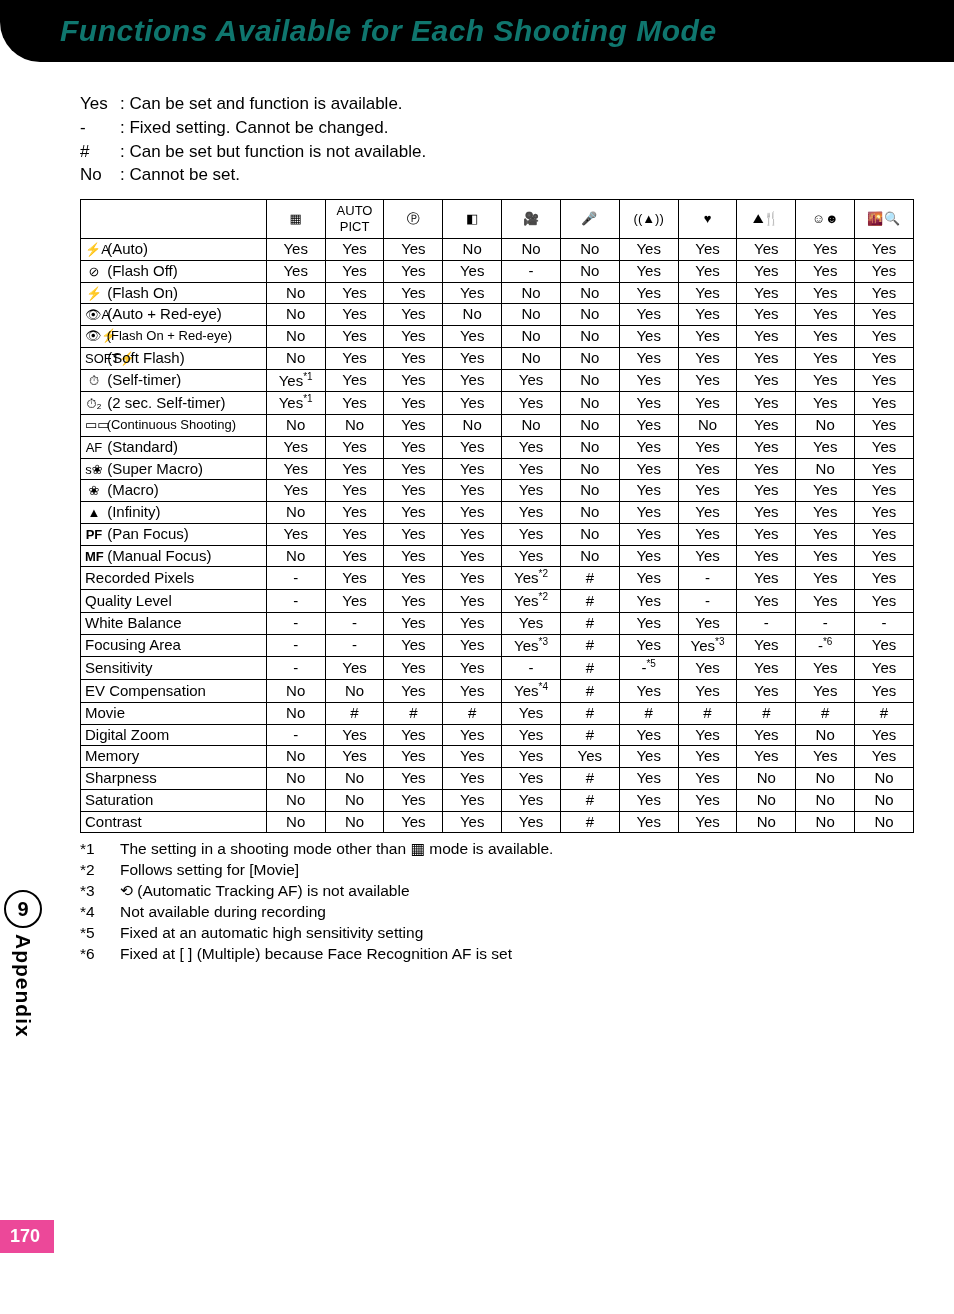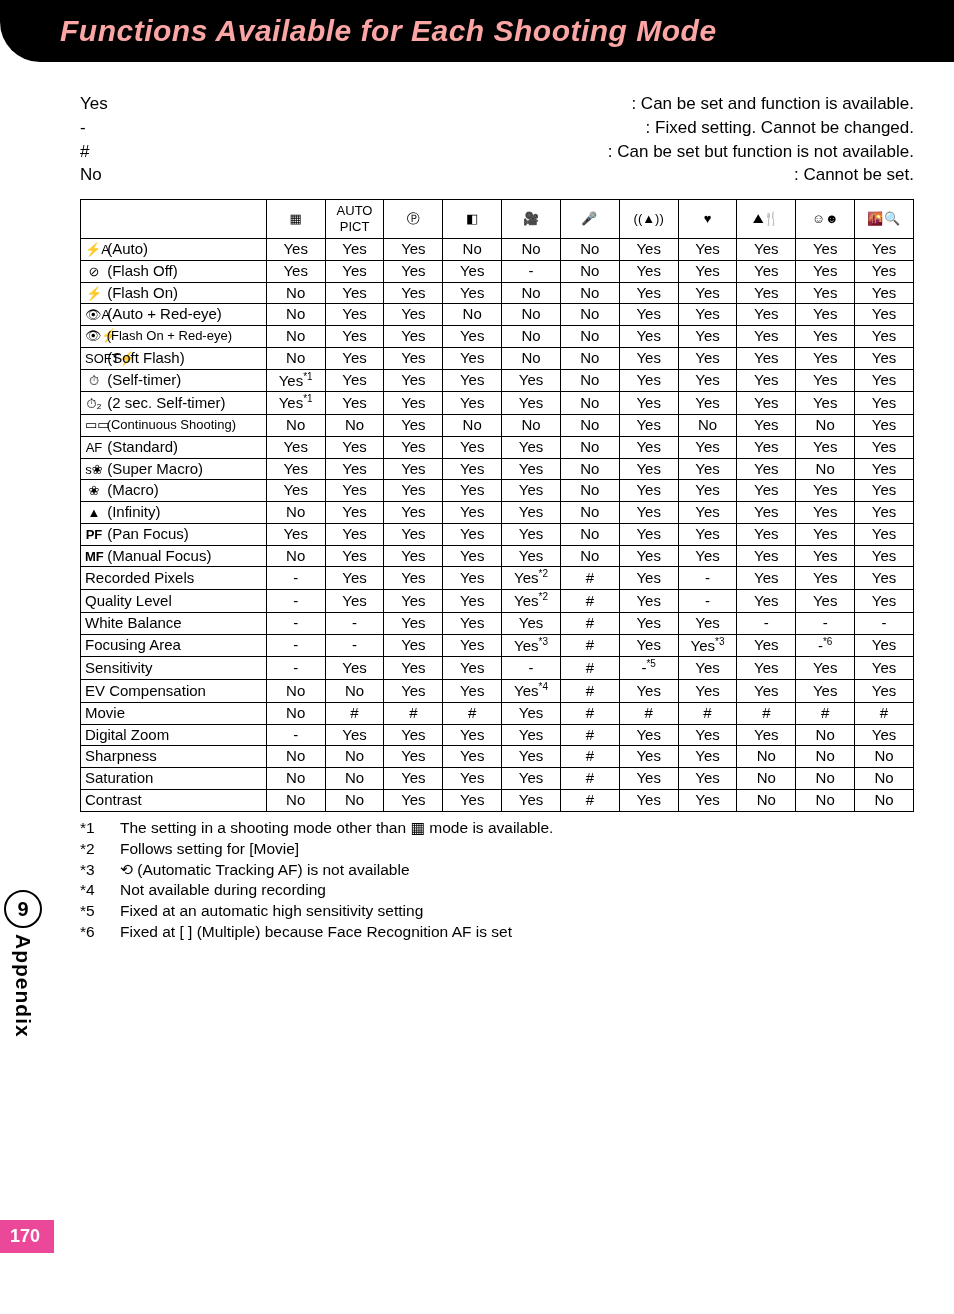--- a/index.html
+++ b/index.html
@@ -4,21 +4,21 @@
 <style>
   body {
     margin: 0;
     font-family: Arial, Helvetica, sans-serif;
     background: #fff;
     color: #000;
     width: 954px;
   }
   .header {
     background: #000;
-    color: #fca5a5;
+    color: #0f766e;
     padding: 14px 12px 14px 60px;
     margin: 0 0 30px 0;
     border-radius: 0 0 0 40px;
   }
   .header h1 {
     margin: 0;
     font-size: 30px;
     font-weight: bold;
     font-style: italic;
     letter-spacing: 0.5px;
@@ -27,21 +27,21 @@
     margin-left: 80px;
     margin-right: 40px;
   }
   .legend {
     font-size: 17px;
     line-height: 1.4;
     margin-bottom: 12px;
   }
   .legend-row { display: flex; }
   .legend-key { width: 40px; }
-  .legend-text { flex: 1; text-align: right; }
+  .legend-text { flex: 1; }
   table {
     border-collapse: collapse;
     width: 100%;
     table-layout: fixed;
   }
   th, td {
     border: 1.5px solid #000;
     text-align: center;
     font-size: 15px;
     padding: 1px 0;
@@ -490,20 +490,34 @@
           <td>Yes</td>
           <td>Yes</td>
           <td>#</td>
           <td>Yes</td>
           <td>Yes</td>
           <td>Yes</td>
           <td>No</td>
           <td>Yes</td>
         </tr>
         <tr>
+          <td class="rowlabel"><span>Memory</span></td>
+          <td>No</td>
+          <td>Yes</td>
+          <td>Yes</td>
+          <td>Yes</td>
+          <td>Yes</td>
+          <td>Yes</td>
+          <td>Yes</td>
+          <td>Yes</td>
+          <td>Yes</td>
+          <td>Yes</td>
+          <td>Yes</td>
+        </tr>
+        <tr>
           <td class="rowlabel"><span>Sharpness</span></td>
           <td>No</td>
           <td>No</td>
           <td>Yes</td>
           <td>Yes</td>
           <td>Yes</td>
           <td>#</td>
           <td>Yes</td>
           <td>Yes</td>
           <td>No</td>

